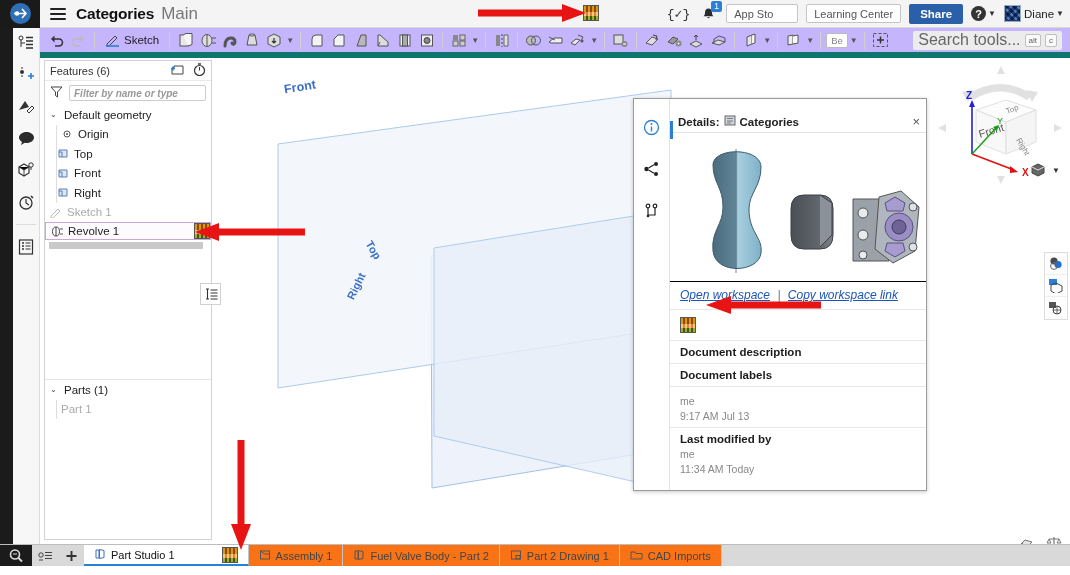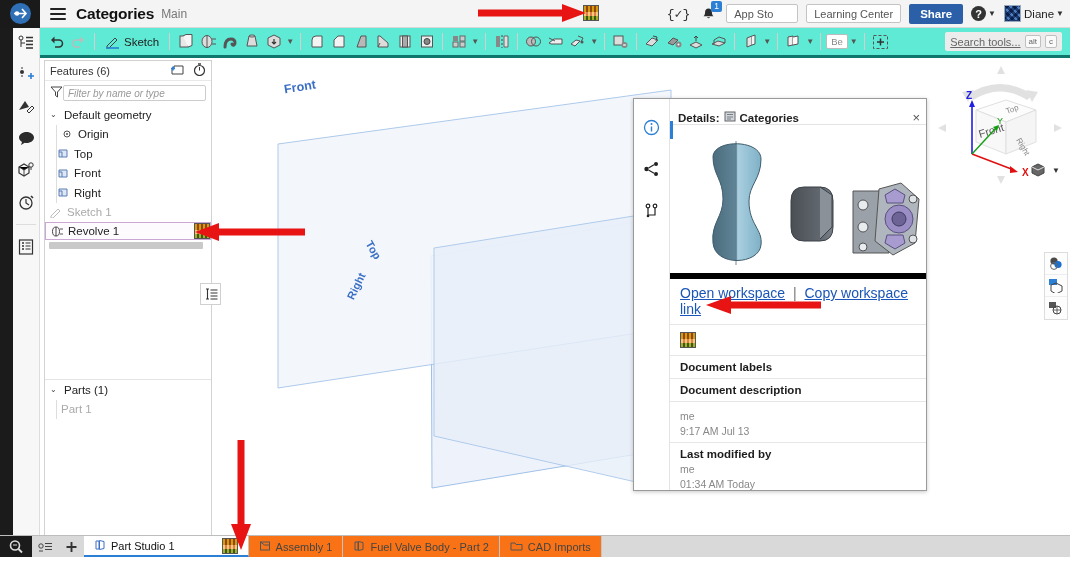--- a/index.html
+++ b/index.html
@@ -25,21 +25,21 @@
     background: #2f6fb5;
     display: flex; align-items: center; justify-content: center;
     position: relative;
   }
   .logo-circle svg { display:block; }
   .hamburger { margin-left: 10px; width: 16px; display: flex; flex-direction: column; gap: 3px; cursor: pointer; }
   .hamburger i { display:block; height: 2px; background: #222; border-radius: 1px; }
   #doc-title {
     margin-left: 10px; font-size: 15.5px; font-weight: bold; color: #111; letter-spacing: -0.2px;
   }
-  #doc-branch { margin-left: 7px; font-size: 12px; color: #777; }
+  #doc-branch { margin-left: 7px; font-size: 17px; color: #777; }
 
   .tb-right { margin-left: auto; display: flex; align-items: center; gap: 8px; padding-right: 6px; }
   .icon-btn { cursor: pointer; display: flex; align-items: center; justify-content: center; }
   .curly { font-size: 13px; color: #333; font-family: "Liberation Mono", monospace; }
   .bell-wrap { position: relative; width: 20px; height: 20px; }
   .badge {
     position: absolute; right: -4px; top: -3px;
     background: #2b7fd4; color: #fff; font-size: 8.5px;
     min-width: 11px; height: 11px; line-height: 11px; text-align: center;
     border-radius: 2px; padding: 0 1px;
@@ -76,21 +76,21 @@
     background:
       linear-gradient(to bottom, #9b5d12 0 42%, #e8a98c 42% 72%, #3f7a2e 72% 100%),
       repeating-linear-gradient(90deg, rgba(255,220,90,.55) 0 2px, rgba(120,60,10,.5) 2px 4px);
     background-blend-mode: overlay;
     flex-shrink: 0;
   }
 
   
   #toolbar {
     position: absolute; left: 40px; top: 28px; width: 1030px; height: 30px;
-    background: #5eead4; border-bottom: 3px solid #0f766e;
+    background: #c4b5fd; border-bottom: 6px solid #0f766e;
     display: flex; align-items: center; padding-left: 6px; gap: 1px;
   }
   .tool {
     width: 21px; height: 23px; display: flex; align-items: center; justify-content: center;
     cursor: pointer; color: #4a4a4a;
   }
   .tool svg { display: block; }
   .tsep { width: 1px; height: 17px; background: #d0d0d0; margin: 0 4px; }
   .sketch-btn {
     display: flex; align-items: center; gap: 4px; cursor: pointer;
@@ -99,21 +99,21 @@
   .dd-caret { font-size: 8px; color: #555; width: 10px; text-align: center; cursor: pointer; }
   .be-box {
     border: 1px solid #bbb; color: #888; font-size: 9.5px; padding: 1px 4px;
     border-radius: 2px; cursor: pointer; background:#fff;
   }
   #search-tools {
     margin-left: auto; margin-right: 8px;
     background: #ececec; border-radius: 2px; height: 19px;
     display: flex; align-items: center; padding: 0 5px; gap: 4px; cursor: text;
   }
-  .st-ph { font-size: 11px; color: #666; text-decoration: underline; }
+  .st-ph { font-size: 16px; color: #666; }
   .kbd {
     border: 1px solid #c0c0c0; background: #fafafa; color: #666;
     font-size: 8px; padding: 0px 3px; border-radius: 2px; line-height: 11px;
   }
 
   
   #left-rail {
     position: absolute; left: 0; top: 28px; width: 40px; height: 525px;
     background: #1b1b1b;
   }
@@ -130,21 +130,21 @@
     position: absolute; left: 44px; top: 60px; width: 168px; height: 480px;
     background: #fff; border: 1px solid #d2d2d2;
     font-size: 11.5px; color: #222;
   }
   #tree-head {
     height: 20px; display: flex; align-items: center; padding: 0 5px;
     border-bottom: 1px solid #e8e8e8;
   }
   #tree-head .ttl { font-size: 11px; color: #333; }
   #tree-head .sp { margin-left: auto; display: flex; gap: 8px; align-items: center; }
-  #filter-row { height: 24px; display: flex; align-items: center; padding: 0 5px; gap: 0; }
+  #filter-row { height: 24px; display: flex; align-items: center; padding: 0 5px; gap: 6px; font-weight: bold; }
   #filter-input {
     flex: 1; height: 16px; border: 1px solid #ccc; border-radius: 2px;
     font-size: 10px; color: #999; font-style: italic; padding: 0 4px;
     display: flex; align-items: center; background: #fff; cursor: text;
   }
   .tree-row {
     height: 19.5px; display: flex; align-items: center; gap: 5px;
     padding-left: 5px; cursor: pointer; position: relative;
   }
   .tree-row .lbl { font-size: 11.5px; color: #222; }
@@ -208,35 +208,35 @@
     margin-top: 12px;
   }
   #dp-head .t { font-size: 11.5px; font-weight: bold; color: #222; display: flex; align-items: center; gap: 4px; }
   #dp-close { margin-left: auto; font-size: 13px; color: #555; cursor: pointer; line-height: 1; }
   #dp-active-bar { position: absolute; left: 0; top: 22px; width: 3px; height: 18px; background: #2b7fd4; }
   #dp-preview {
     height: 148px; display: flex; align-items: center; justify-content: center; gap: 8px;
     padding-top: 4px;
   }
   #dp-links {
-    border-top: 6px solid #000000; padding: 6px 10px 7px 10px;
-    font-size: 14px; color: #1a55b8;
+    border-top: 1px solid #000000; padding: 6px 10px 7px 10px;
+    font-size: 12px; color: #1a55b8; font-style: italic;
   }
   #dp-links a { color: #1a55b8; text-decoration: underline; cursor: pointer; }
   #dp-links .bar { color: #777; margin: 0 4px; }
   .dp-sec {
     border-top: 1px solid #e6e6e6; padding: 5px 10px; font-size: 11px;
   }
   .dp-sec .h { font-weight: bold; color: #1c1c1c; font-size: 11.5px; }
   .dp-sec .v { color: #888; font-size: 10.5px; margin-top: 3px; }
   .dp-sec .d { color: #888; font-size: 10.5px; margin-top: 3px; }
 
   
   #tabbar {
-    position: absolute; left: 0; bottom: 18px; width: 1070px; height: 22px;
+    position: absolute; left: 0; bottom: 9px; width: 1070px; height: 22px;
     background: #d9d9d9; display: flex; align-items: stretch;
     border-top: 1px solid #bdbdbd;
   }
   #tab-dark { width: 32px; background: #1b1b1b; display: flex; align-items: center; justify-content: center; }
   .tb-tool { width: 26px; display: flex; align-items: center; justify-content: center; cursor: pointer; background: #d9d9d9; }
   .tab {
     display: flex; align-items: center; gap: 5px; padding: 0 10px;
     font-size: 11px; color: #444; background: #f97316; cursor: pointer;
     border-right: 1px solid #c4c4c4; white-space: nowrap;
   }
@@ -848,33 +848,33 @@
       <a>Open workspace</a>
       <span class="bar">|</span>
       <a>Copy workspace link</a>
     </div>
 
     <div class="dp-sec" style="padding-top:7px;padding-bottom:7px">
       <div class="doc-thumb"></div>
     </div>
 
     <div class="dp-sec">
+      <div class="h">Document description</div>
+    </div>
+    <div class="dp-sec">
       <div class="h">Document labels</div>
-    </div>
-    <div class="dp-sec">
-      <div class="h">Document description</div>
     </div>
     <div class="dp-sec">
       <div class="v">me</div>
       <div class="d">9:17 AM Jul 13</div>
     </div>
     <div class="dp-sec">
       <div class="h">Last modified by</div>
       <div class="v">me</div>
-      <div class="d">01:34 AM Today</div>
+      <div class="d">11:34 AM Today</div>
     </div>
   </div>
 </div>
 
 <div id="tabbar">
   <div id="tab-dark">
     <svg width="16" height="15" viewBox="0 0 16 15">
         <circle cx="7" cy="6.5" r="4.5" fill="none" stroke="#ddd" stroke-width="1.6"></circle>
         <path d="M10.5 10L14 13.5" stroke="#ddd" stroke-width="1.8"></path>
         <path d="M5 6h4" stroke="#ddd"></path>
@@ -913,20 +913,29 @@
     <span>Assembly 1</span>
   </div>
   <div class="tab">
     <span>
       <svg width="12" height="12" viewBox="0 0 12 12">
           <path d="M2 2h3v8H2z" fill="none" stroke="#555"></path>
           <path d="M5.5 1.5l4.5 1v7l-4.5 1z" fill="none" stroke="#555"></path>
         </svg>
     </span>
     <span>Fuel Valve Body - Part 2</span>
+  </div>
+  <div class="tab">
+    <span>
+      <svg width="12" height="12" viewBox="0 0 12 12">
+          <rect x="1.5" y="2" width="9" height="8" fill="none" stroke="#555"></rect>
+          <rect x="6" y="6.5" width="4" height="3.5" fill="none" stroke="#555"></rect>
+        </svg>
+    </span>
+    <span>Part 2 Drawing 1</span>
   </div>
   <div class="tab">
     <span>
       <svg width="13" height="12" viewBox="0 0 13 12">
           <path d="M1 3h4l1 1.5h6V10H1z" fill="none" stroke="#555"></path>
         </svg>
     </span>
     <span>CAD Imports</span>
   </div>
   <div class="tab-fill"></div>

